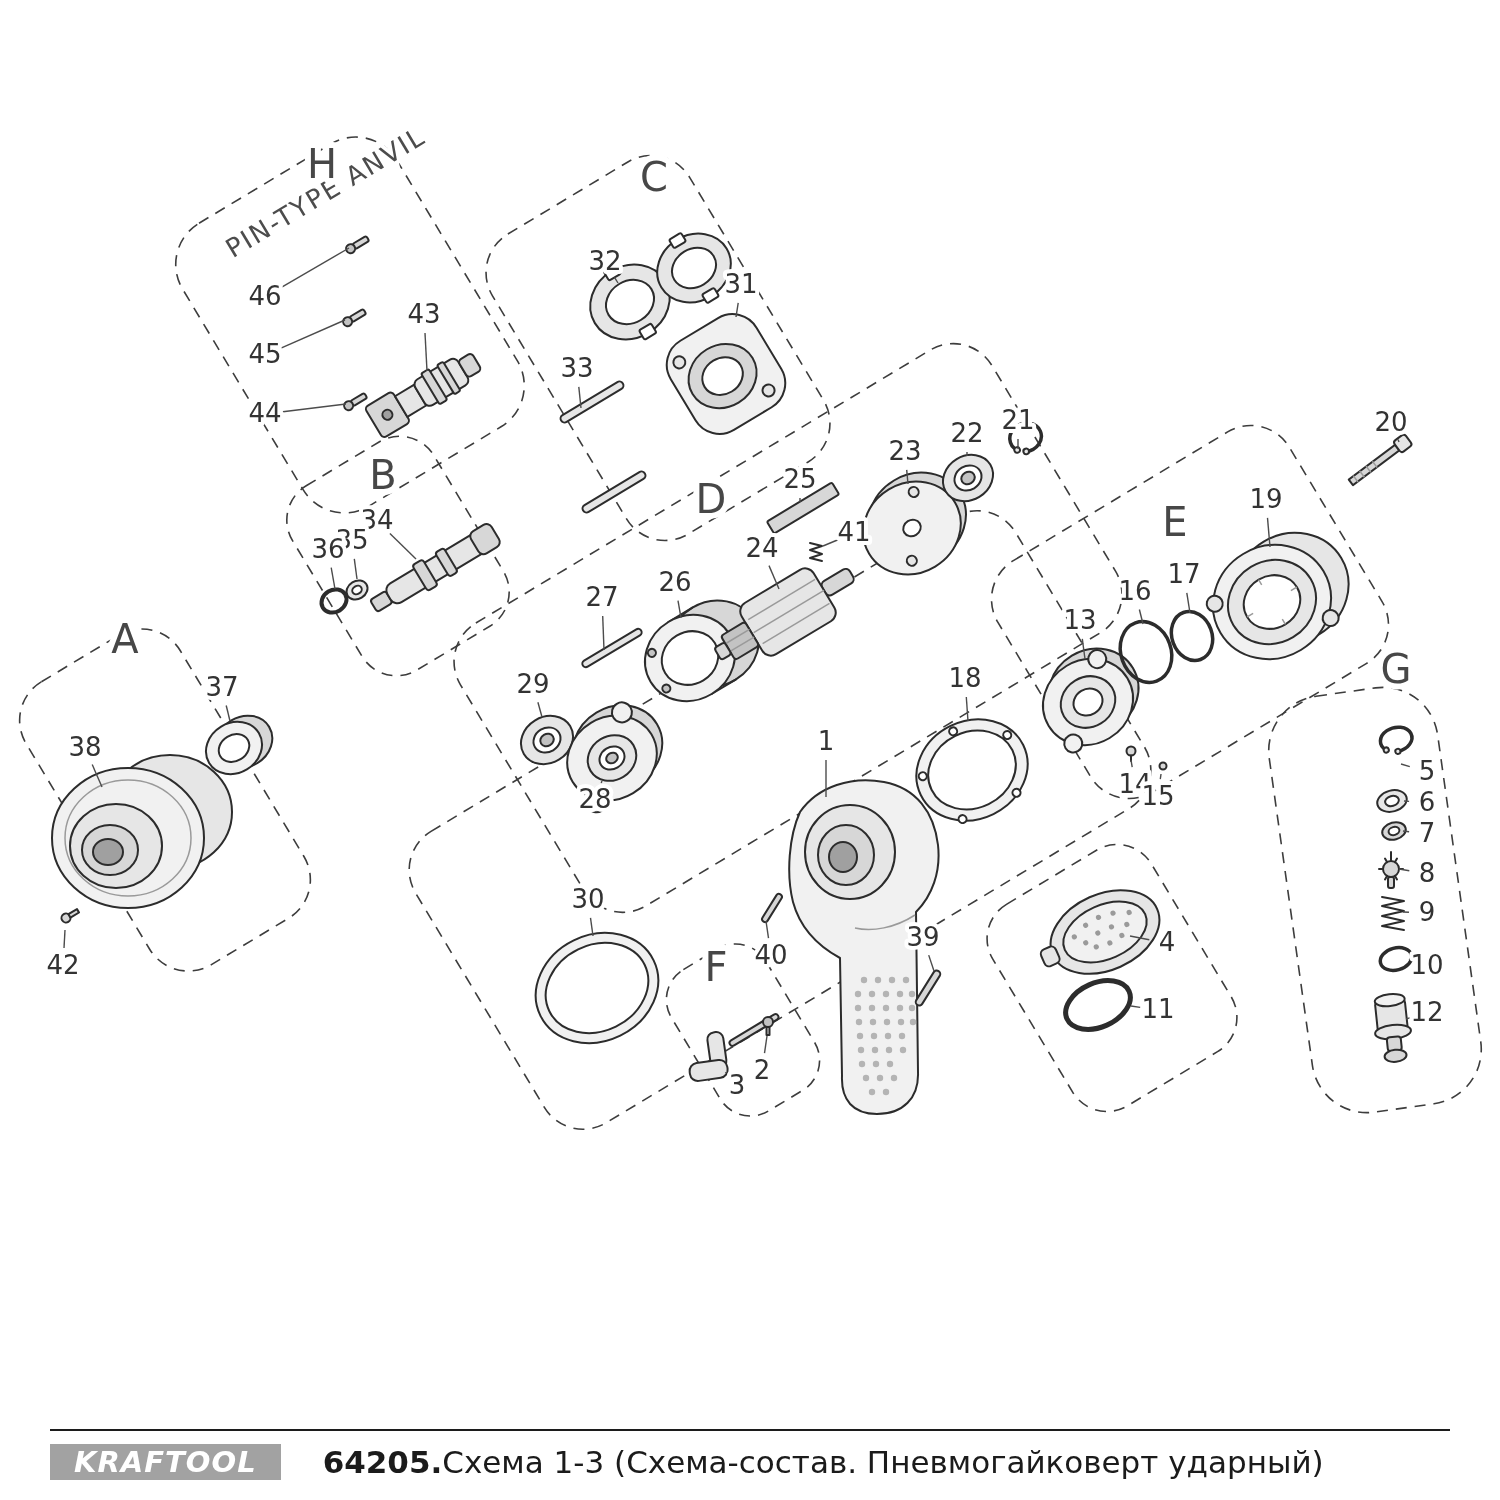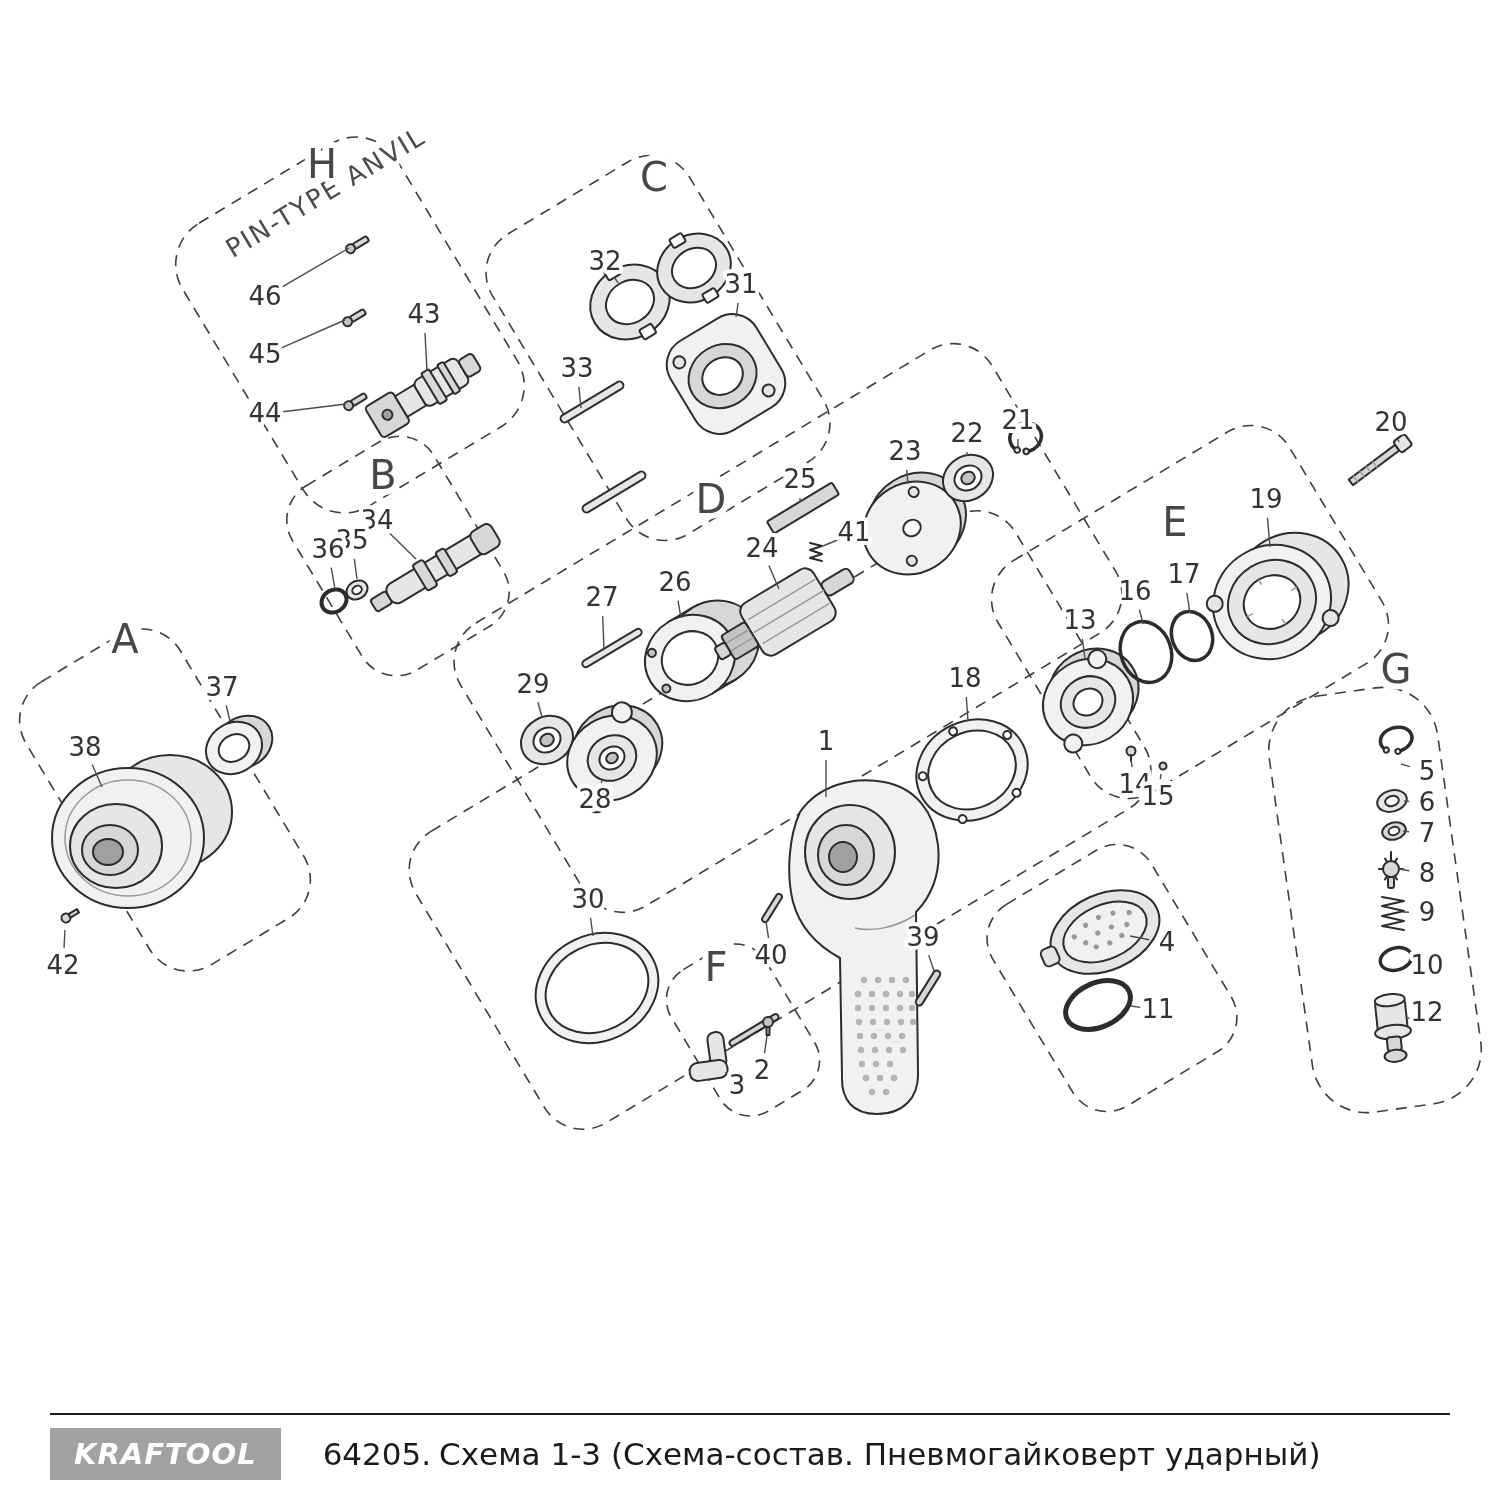--- a/index.html
+++ b/index.html
@@ -10,23 +10,23 @@
   .p{stroke:#2c2c2c;stroke-width:2;stroke-linejoin:round;stroke-linecap:round}
   .ps{stroke:#9a9a9a;stroke-width:1.5;fill:none}
   .fw{fill:#fff}.f1{fill:#f1f1f1}.f2{fill:#e6e6e6}.f3{fill:#d7d7d7}.f4{fill:#c3c3c3}.f5{fill:#a0a0a0}.fn{fill:none}
   .dot{fill:#b4b4b4}
   .hole{fill:#9a9a9a}
   .part-num{font-size:26px;fill:#333;text-anchor:middle;dominant-baseline:middle;paint-order:stroke;stroke:#fff;stroke-width:8px;stroke-linejoin:round;font-family:"DejaVu Sans",sans-serif}
   .group-letter{font-size:40px;fill:#474747;text-anchor:middle;dominant-baseline:middle;paint-order:stroke;stroke:#fff;stroke-width:12px;stroke-linejoin:round;font-family:"DejaVu Sans",sans-serif}
   .anvil-note{font-size:26px;letter-spacing:2px;fill:#4c4c4c;text-anchor:middle;paint-order:stroke;stroke:#fff;stroke-width:8px;font-family:"DejaVu Sans",sans-serif}
   .leader{stroke:#4c4c4c;stroke-width:1.4}
   .footer{position:absolute;left:50px;right:50px;bottom:20px;border-top:2px solid #1c1c1c;padding-top:13px;display:flex;align-items:center;gap:42px}
-  .logo{background:#a2a2a2;color:#fff;font-weight:700;font-style:italic;font-size:29px;letter-spacing:1px;padding:9px 24px;flex:0 0 auto}
+  .logo{background:#a2a2a2;color:#fff;font-weight:700;font-style:italic;font-size:29px;letter-spacing:1px;padding:1px 24px;flex:0 0 auto}
   .title{font-size:31px;color:#1b1b1b}
-  .code{font-weight:400;margin-right:8px}
+  .code{font-weight:700;margin-right:0}
 </style>
 </head>
 <body>
 
 <div class="page">
 
 <svg class="diagram" width="1500" height="1390" viewBox="0 0 1500 1390">
 
   <g>
     <rect class="gbox" x="225" y="160" width="250" height="330" rx="48" transform="rotate(-31 350 325)"></rect>

